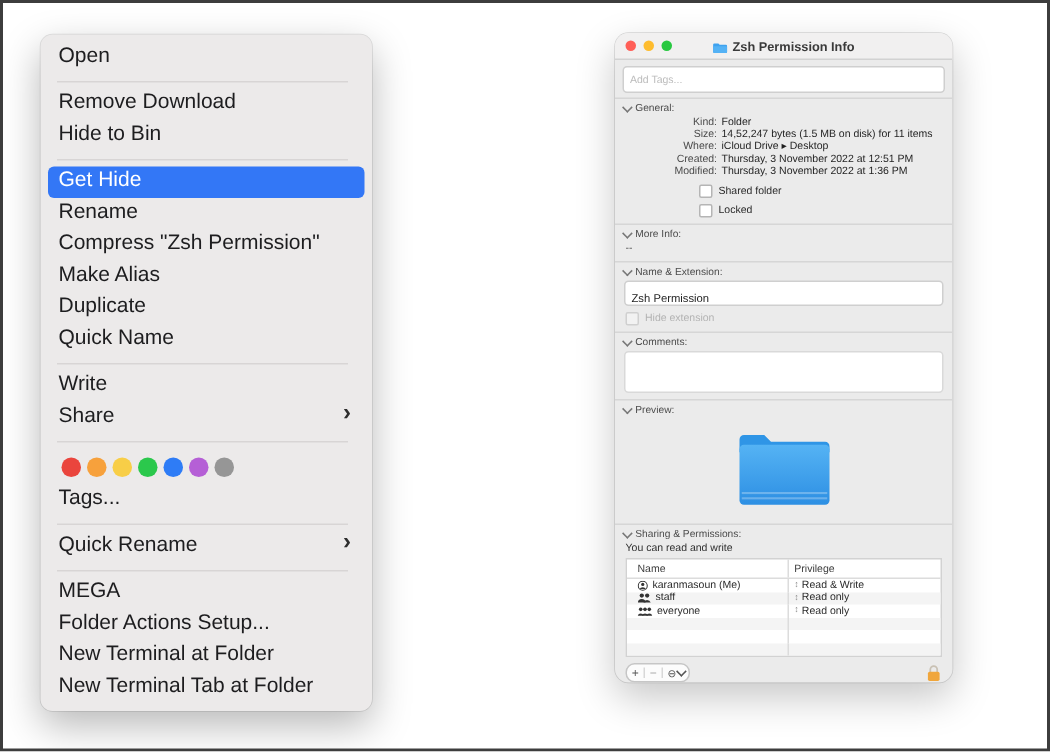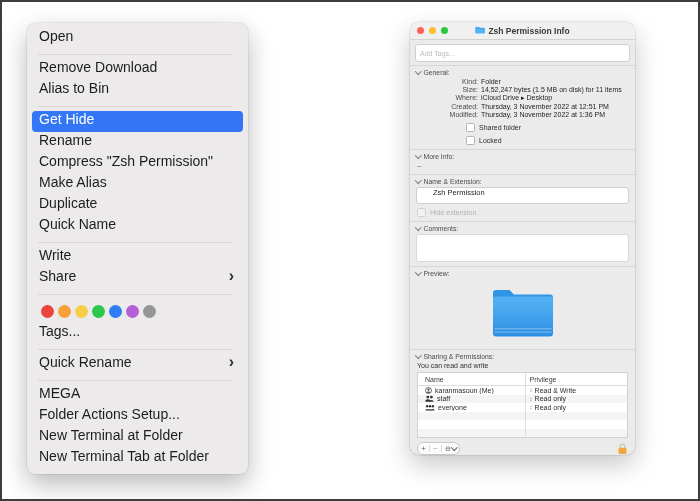--- a/index.html
+++ b/index.html
@@ -18,40 +18,40 @@
   .tag-dot{width:13px;height:13px;border-radius:50%;}
 
   
   .info-window{position:absolute;left:408px;top:20px;width:225px;height:433px;background:#ebebeb;
                border-radius:9px;box-shadow:0 10px 26px rgba(0,0,0,.22),0 0 0 .5px rgba(0,0,0,.14);
                overflow:hidden;font-size:7px;color:#2b2b2b;}
   .titlebar{height:17px;display:flex;align-items:center;padding:0 7px;border-bottom:1px solid #d2d2d2;
             background:#f1f0f0;position:relative;}
   .lights{display:flex;gap:5px;z-index:2;}
   .light{width:7px;height:7px;border-radius:50%;}
-  .title{position:absolute;left:0;right:0;display:flex;justify-content:center;align-items:flex-start;gap:3px;
+  .title{position:absolute;left:0;right:0;display:flex;justify-content:center;align-items:flex-end;gap:3px;
          font-size:8.5px;font-weight:bold;color:#3a3a3a;}
   .tags-field{margin:4px 5px 3px 5px;height:16px;background:#fff;border:1px solid #cfcfcf;border-radius:3px;
               display:flex;align-items:center;padding:0 4px;}
   .tags-field .ph{color:#bcbcbc;font-size:7px;}
   .wsep{height:1px;background:#d6d6d6;}
   .section{padding:3px 6px 4px 6px;}
   .sec-header{display:flex;align-items:center;gap:3px;font-size:6.8px;color:#4c4c4c;margin-bottom:2px;}
   .chev-down{width:3.5px;height:3.5px;border-right:1px solid #777;border-bottom:1px solid #777;
              transform:rotate(45deg);margin-top:-2px;flex:none;}
   .g-row{display:flex;line-height:8.2px;}
   .g-label{width:62px;flex:none;text-align:right;color:#4a4a4a;margin-right:3px;}
   .g-value{color:#1f1f1f;white-space:nowrap;}
   .cb-row{display:flex;align-items:center;gap:4px;margin:4px 0 0 50px;}
   .cb{width:7px;height:7px;background:#fff;border:1px solid #b5b5b5;border-radius:1.5px;flex:none;}
   .cb-row.disabled{color:#b3b3b3;}
   .cb-row.disabled .cb{border-color:#d0d0d0;background:#f2f2f2;}
   .dash-value{color:#555;margin:2px 0 1px 1px;}
   .name-field{margin:1px 0 3px 0;height:15px;background:#fff;border:1px solid #cfcfcf;border-radius:3px;
-              display:flex;align-items:flex-start;padding:0 16px;font-size:7.5px;color:#1f1f1f;}
+              display:flex;align-items:flex-end;padding:0 4px;font-size:7.5px;color:#1f1f1f;}
   .comments-box{margin-top:1px;height:26px;background:#fff;border:1px solid #d9d9d9;border-radius:3px;}
   .preview-area{display:flex;justify-content:center;padding:6px 0 6px 0;}
   .status-line{margin:1px 0 3px 1px;color:#2f2f2f;}
   .perm-table{margin:0 1px;background:#fff;border:1px solid #d2d2d2;}
   .t-row{display:flex;height:8.5px;align-items:center;}
   .t-row.header{height:12px;border-bottom:1px solid #dcdcdc;color:#3c3c3c;}
   .t-row.stripe{background:#f4f4f4;}
   .cell-name{width:51%;display:flex;align-items:center;gap:3px;padding-left:7px;box-sizing:border-box;
              overflow:hidden;white-space:nowrap;}
   .cell-priv{width:49%;display:flex;align-items:center;gap:2px;padding-left:4px;box-sizing:border-box;
@@ -73,21 +73,21 @@
 
   <div class="menu">
     <div class="menu-item">
         <span>Open</span>
       </div>
     <div class="menu-sep"></div>
     <div class="menu-item">
         <span>Remove Download</span>
       </div>
     <div class="menu-item">
-        <span>Alias to Bin</span>
+        <span>Hide to Bin</span>
       </div>
     <div class="menu-sep"></div>
     <div class="menu-item highlight">
         <span>Get Hide</span>
       </div>
     <div class="menu-item">
         <span>Rename</span>
       </div>
     <div class="menu-item">
         <span>Compress "Zsh Permission"</span>

